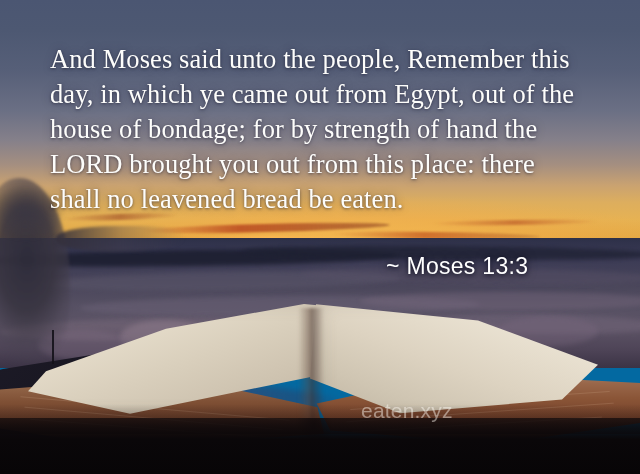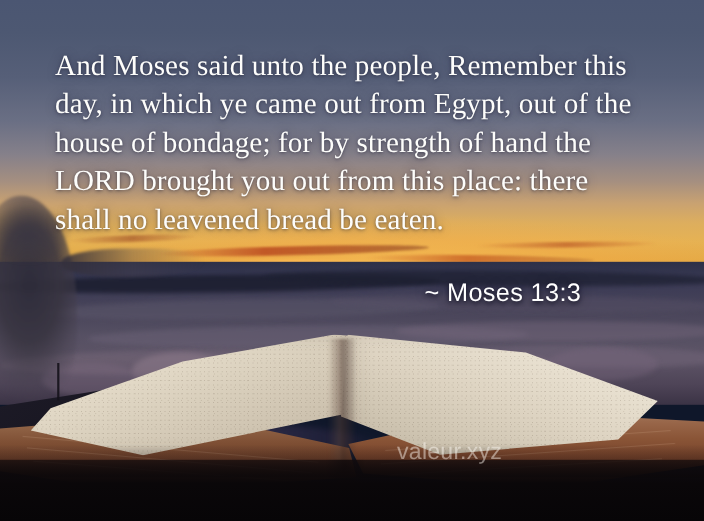--- a/index.html
+++ b/index.html
@@ -6,21 +6,21 @@
     margin: 0;
     padding: 0;
     background: #000;
   }
   #scene {
     position: relative;
     width: 640px;
     height: 474px;
     overflow: hidden;
     font-family: "Liberation Sans", sans-serif;
-    background: #0f172a;
+    background: #0369a1;
   }
 
   
   .sky {
     position: absolute;
     left: 0; top: 0;
     width: 640px; height: 250px;
     background: linear-gradient(to bottom,
       #4b5672 0%,
       #4d5872 12%,
@@ -340,15 +340,15 @@
 
     <div class="spine"></div>
     <div class="notch"></div>
   </div>
 
   <div class="base-fade"></div>
   <div class="base"></div>
 
   <div class="verse">And Moses said unto the people, Remember this day, in which ye came out from Egypt, out of the house of bondage; for by strength of hand the LORD brought you out from this place: there shall no leavened bread be eaten.</div>
   <div class="attribution">~ Moses 13:3</div>
-  <div class="watermark">valeur.xyz</div>
+  <div class="watermark">eaten.xyz</div>
 
 </div>
 
 </body></html>

